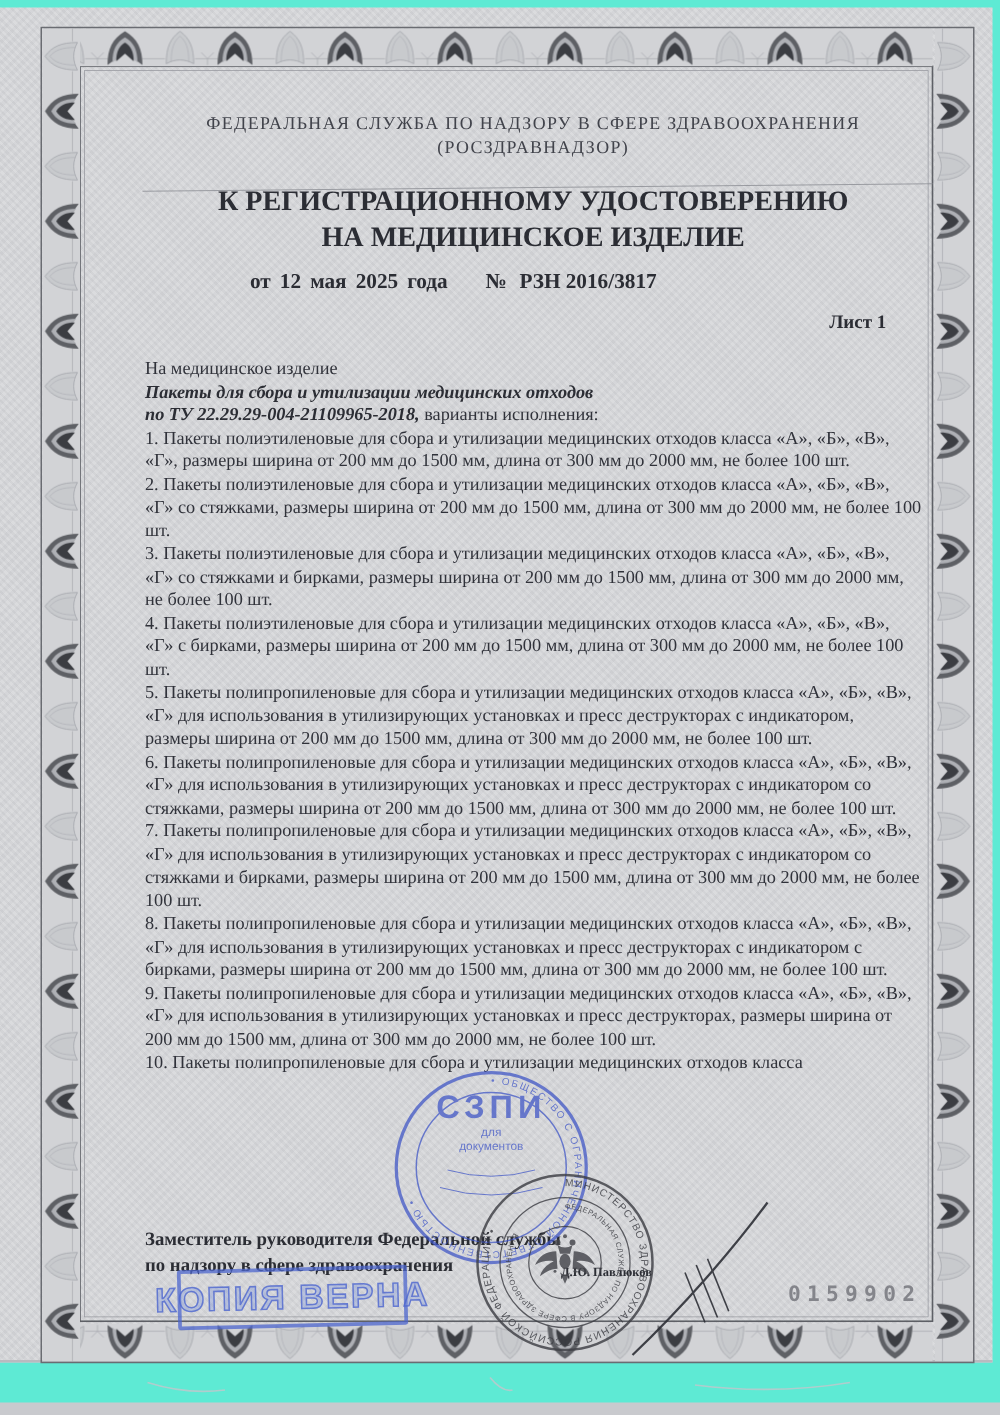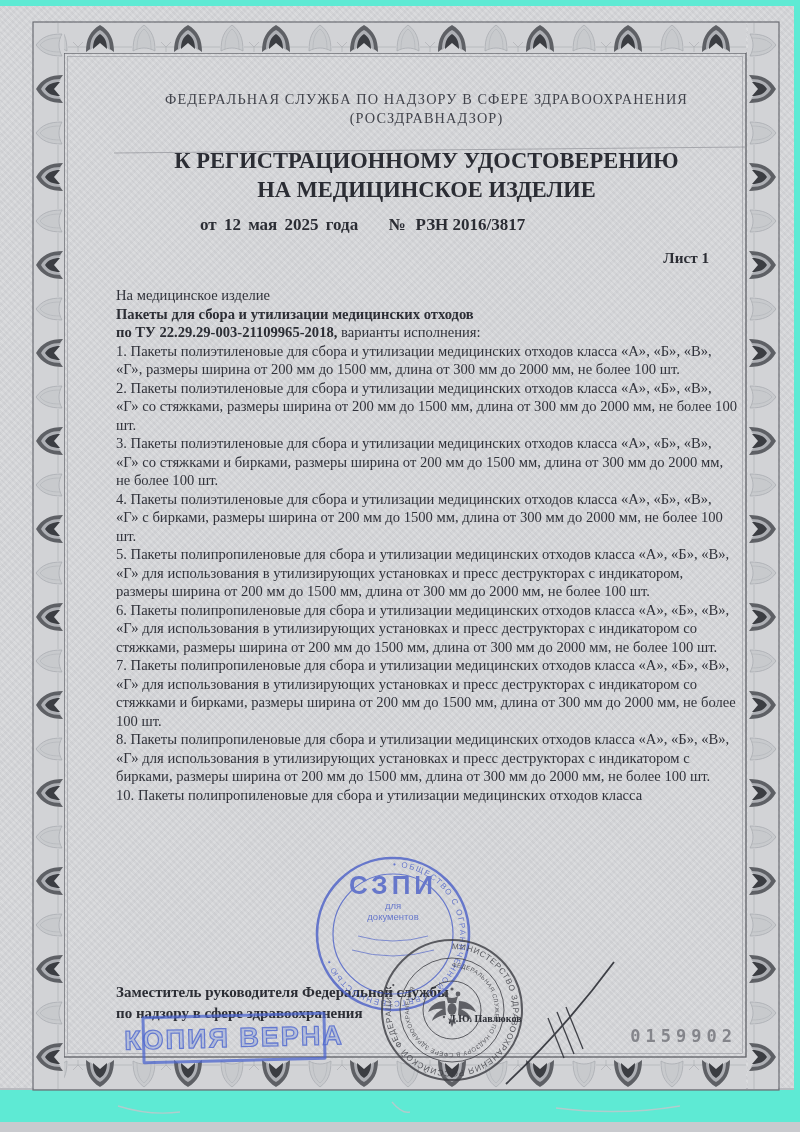--- a/index.html
+++ b/index.html
@@ -15,21 +15,21 @@
   .agency{text-align:center;font-size:14.3px;line-height:19px;letter-spacing:1.1px;color:#41434b;}
   .hrule{height:18px;}
   .doc-title{text-align:center;font-weight:bold;font-size:22.5px;line-height:29px;color:#2b2d34;}
   .meta-row{margin-top:10px;font-weight:bold;font-size:17px;line-height:22px;color:#2b2d34;white-space:nowrap;}
   .meta-date{display:inline-block;margin-left:84px;word-spacing:3px;}
   .meta-number{display:inline-block;margin-left:26px;}
   .meta-number .num-val{margin-left:10px;}
   .sheet-row{margin-top:13px;text-align:right;padding-right:28px;font-weight:bold;font-size:15.2px;color:#2b2d34;}
   .body-text{margin-top:19px;font-size:14.6px;line-height:18.5px;color:#30323a;}
   .body-text p{margin:0;}
-  .b{font-weight:bold;color:#2b2d34;}
+  .b{font-weight:bold;color:#2b2d34;font-style:italic;}
   .sig-block{position:absolute;left:0;top:892px;width:621px;}
   .sig-row{display:flex;justify-content:flex-start;align-items:flex-end;}
   .sig-left{font-weight:bold;font-size:15px;line-height:21px;color:#2b2d34;}
   .sig-name{font-weight:bold;font-size:10px;color:#2b2d34;padding-right:4px;}
   .serial{position:absolute;left:0;top:936px;width:621px;text-align:right;padding-right:12px;
           font-family:"DejaVu Sans Mono", monospace;font-size:17px;font-weight:bold;
           letter-spacing:5px;color:#84858b;}
   .overlay{position:absolute;left:0;top:0;width:800px;height:1132px;z-index:2;pointer-events:none;}
   .copy-stamp{position:absolute;left:142px;top:1008px;width:178px;height:42px;z-index:3;
               border:3px solid rgba(76,101,206,.75);border-radius:2px;
@@ -58,29 +58,30 @@
       <div class="meta-row">
         <span class="meta-date">от 12 мая 2025 года</span>
         <span class="meta-number"><span>№</span><span class="num-val">РЗН 2016/3817</span></span>
       </div>
 
       <div class="sheet-row">Лист 1</div>
 
       <div class="body-text">
         <p>На медицинское изделие</p>
         <p class="b">Пакеты для сбора и утилизации медицинских отходов</p>
-        <p><span class="b">по ТУ 22.29.29-003-21109965-2018,</span><span> варианты исполнения:</span></p>
+        <p><span class="b">по ТУ 22.29.29-004-21109965-2018,</span><span> варианты исполнения:</span></p>
         <p>1. Пакеты полиэтиленовые для сбора и утилизации медицинских отходов класса «А», «Б», «В», «Г», размеры ширина от 200 мм до 1500 мм, длина от 300 мм до 2000 мм, не более 100 шт.</p>
         <p>2. Пакеты полиэтиленовые для сбора и утилизации медицинских отходов класса «А», «Б», «В», «Г» со стяжками, размеры ширина от 200 мм до 1500 мм, длина от 300 мм до 2000 мм, не более 100 шт.</p>
         <p>3. Пакеты полиэтиленовые для сбора и утилизации медицинских отходов класса «А», «Б», «В», «Г» со стяжками и бирками, размеры ширина от 200 мм до 1500 мм, длина от 300 мм до 2000 мм, не более 100 шт.</p>
         <p>4. Пакеты полиэтиленовые для сбора и утилизации медицинских отходов класса «А», «Б», «В», «Г» с бирками, размеры ширина от 200 мм до 1500 мм, длина от 300 мм до 2000 мм, не более 100 шт.</p>
         <p>5. Пакеты полипропиленовые для сбора и утилизации медицинских отходов класса «А», «Б», «В», «Г» для использования в утилизирующих установках и пресс деструкторах с индикатором, размеры ширина от 200 мм до 1500 мм, длина от 300 мм до 2000 мм, не более 100 шт.</p>
         <p>6. Пакеты полипропиленовые для сбора и утилизации медицинских отходов класса «А», «Б», «В», «Г» для использования в утилизирующих установках и пресс деструкторах с индикатором со стяжками, размеры ширина от 200 мм до 1500 мм, длина от 300 мм до 2000 мм, не более 100 шт.</p>
         <p>7. Пакеты полипропиленовые для сбора и утилизации медицинских отходов класса «А», «Б», «В», «Г» для использования в утилизирующих установках и пресс деструкторах с индикатором со стяжками и бирками, размеры ширина от 200 мм до 1500 мм, длина от 300 мм до 2000 мм, не более 100 шт.</p>
         <p>8. Пакеты полипропиленовые для сбора и утилизации медицинских отходов класса «А», «Б», «В», «Г» для использования в утилизирующих установках и пресс деструкторах с индикатором с бирками, размеры ширина от 200 мм до 1500 мм, длина от 300 мм до 2000 мм, не более 100 шт.</p>
+        <p>9. Пакеты полипропиленовые для сбора и утилизации медицинских отходов класса «А», «Б», «В», «Г» для использования в утилизирующих установках и пресс деструкторах, размеры ширина от 200 мм до 1500 мм, длина от 300 мм до 2000 мм, не более 100 шт.</p>
         <p>10. Пакеты полипропиленовые для сбора и утилизации медицинских отходов класса</p>
       </div>
 
       <div class="sig-block">
         <div class="sig-row">
           <div class="sig-left">
             <div>Заместитель руководителя Федеральной службы</div>
             <div>по надзору в сфере здравоохранения</div>
           </div>
           <div class="sig-name">Д.Ю. Павлюков</div>

